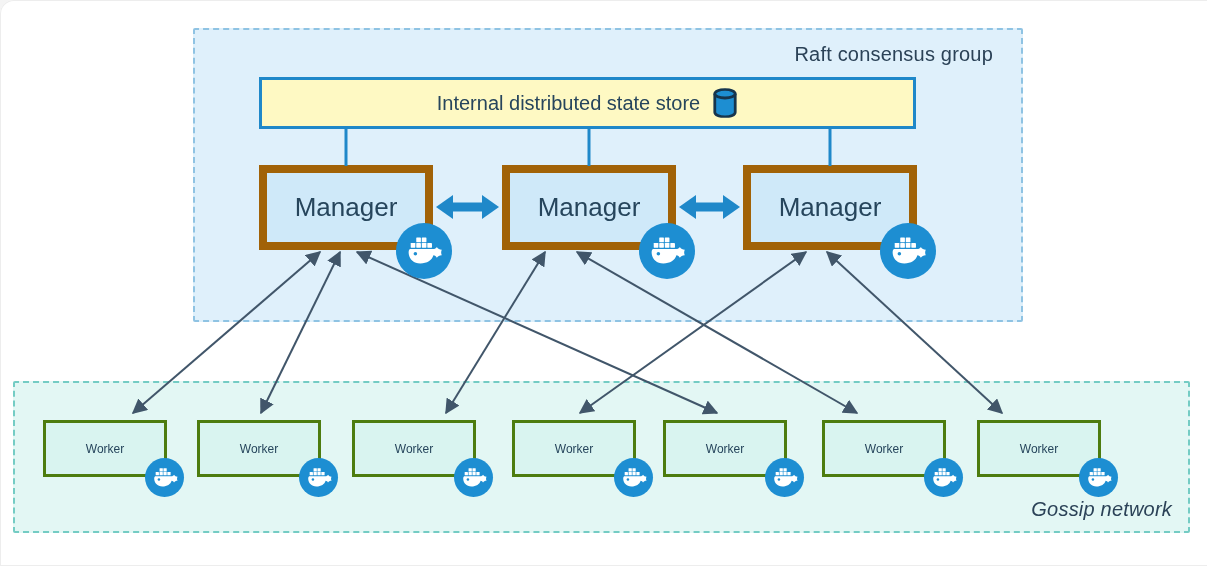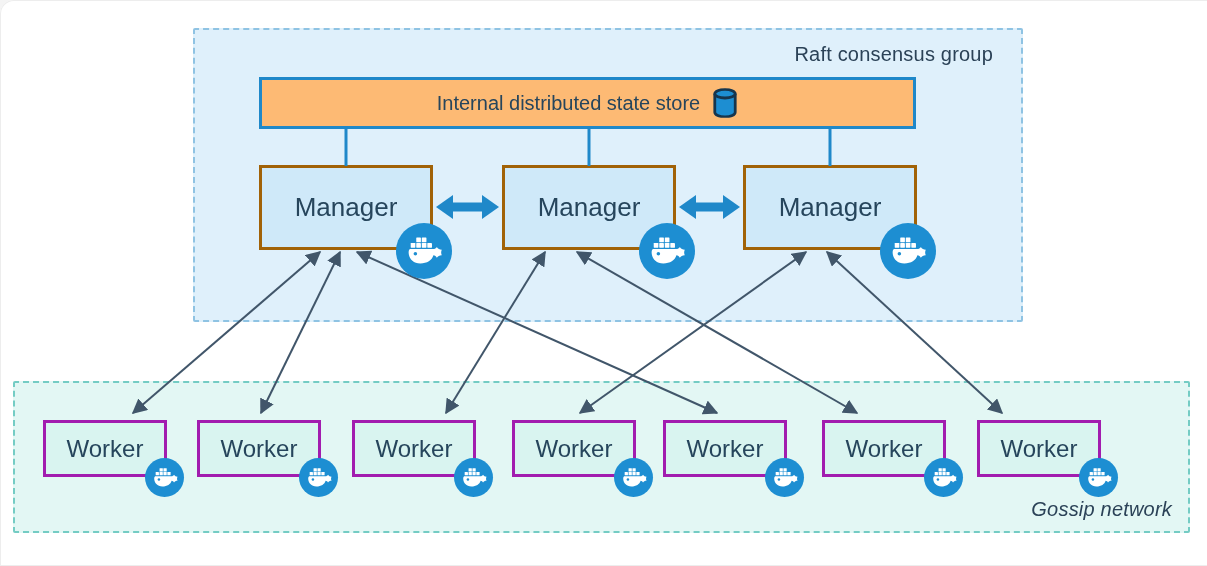--- a/index.html
+++ b/index.html
@@ -21,29 +21,29 @@
     position:absolute;color:#2b4257;font-size:20px;letter-spacing:.2px;white-space:nowrap;
   }
   .raft-label{right:28px;top:13px;}
   .gossip-label{right:16px;bottom:10px;font-style:italic;}
   .node{
     position:absolute;box-sizing:border-box;display:flex;align-items:center;justify-content:center;
     color:#26455c;
   }
   .store-box{
     left:259px;top:77px;width:657px;height:52px;
-    background:#fdba74;border:3px solid #1f88c9;gap:12px;font-size:20px;
+    background:#fef9c3;border:3px solid #1f88c9;gap:12px;font-size:20px;
   }
   .manager-box{
     width:174px;height:85px;top:165px;
-    background:#cfe9f9;border:3px solid #a16207;font-size:26px;
+    background:#cfe9f9;border:8px solid #a16207;font-size:26px;
   }
   .worker-box{
     width:124px;height:57px;top:420px;
-    background:#d9f4f0;border:3px solid #a21caf;font-size:24px;
+    background:#d9f4f0;border:3px solid #4d7c0f;font-size:12px;
   }
   .docker-badge{
     position:absolute;border-radius:50%;background:#1d8ed2;
     display:flex;align-items:center;justify-content:center;z-index:6;
   }
   .docker-badge.lg{width:56px;height:56px;}
   .docker-badge.sm{width:39px;height:39px;}
   svg.wires{position:absolute;left:0;top:0;z-index:5;pointer-events:none;}
   .db-icon{flex:0 0 auto;}
 </style>

